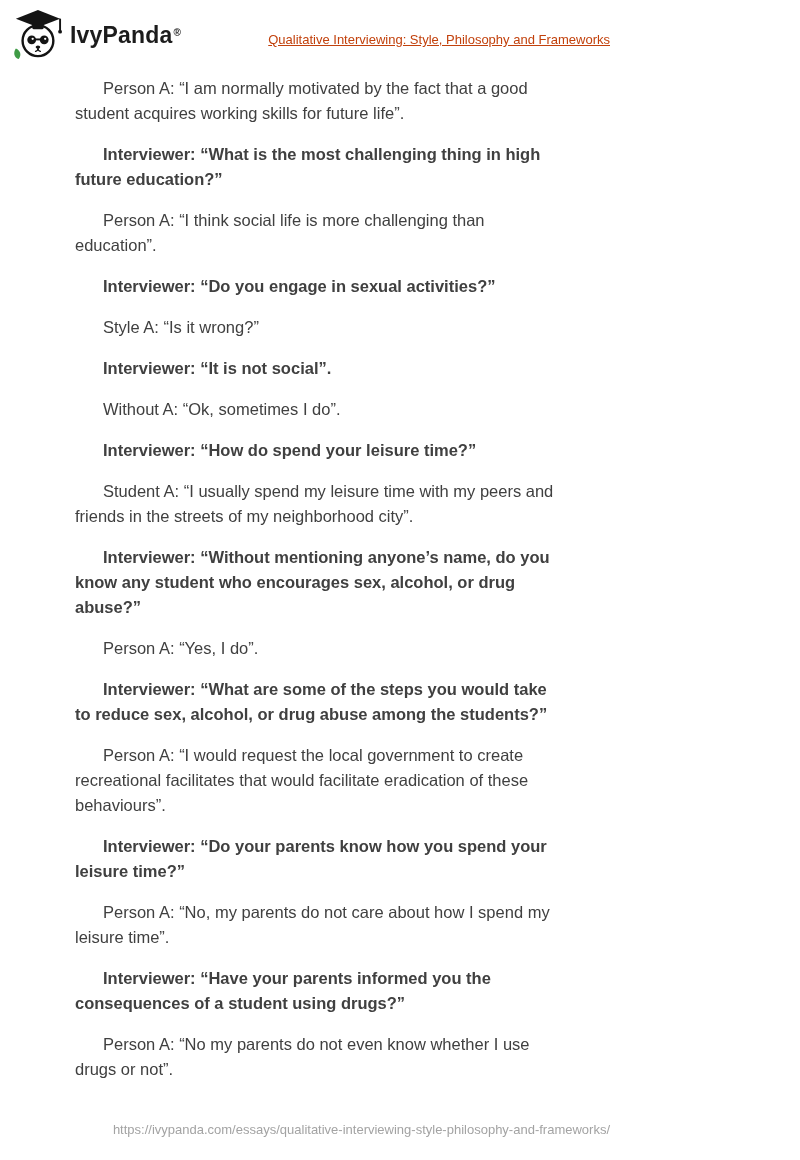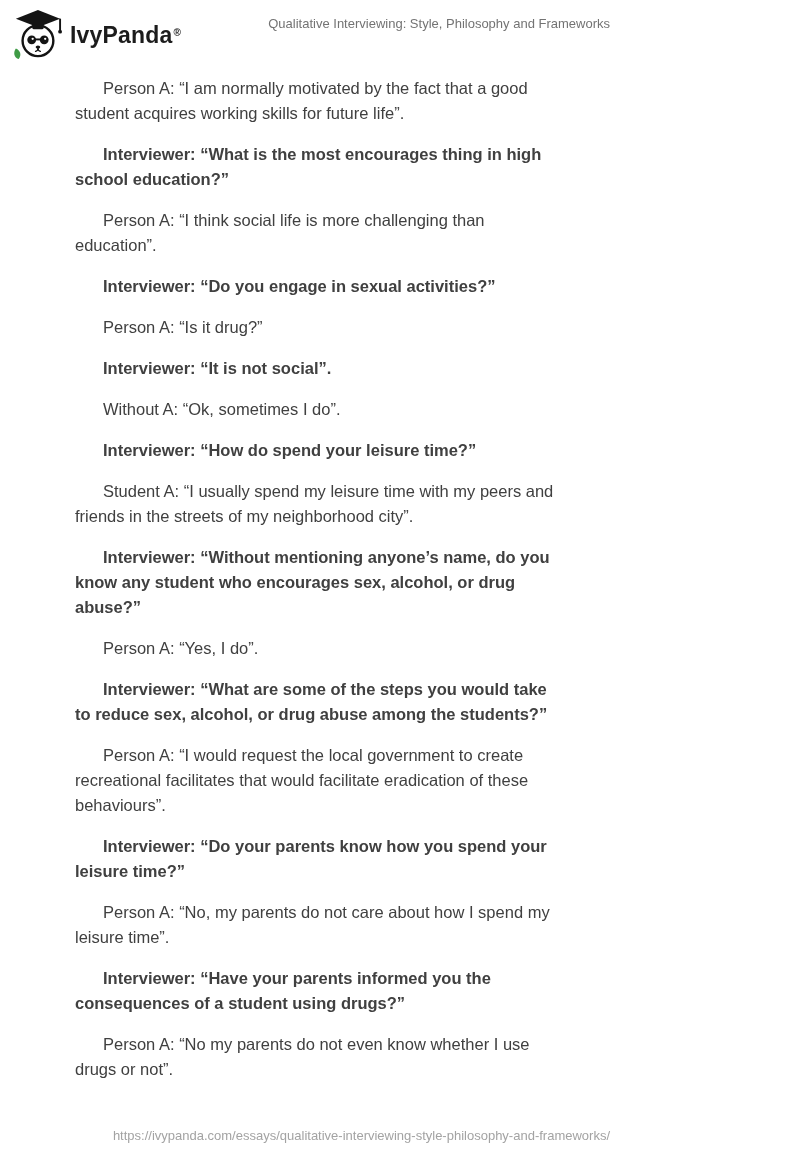--- a/index.html
+++ b/index.html
@@ -39,40 +39,41 @@
   }
   .brand-reg {
     font-size: 10px;
     font-weight: bold;
     color: #1c1c1c;
     vertical-align: super;
     margin-left: 1px;
   }
   .doc-title {
     font-size: 13px;
-    color: #737373;
-    margin-top: 8px;
+    color: #c2410c;
+    margin-top: 24px;
+    text-decoration: underline;
   }
   .content {
     margin: 14px 75px 0 75px;
     font-size: 16.5px;
     line-height: 25px;
     color: #404040;
   }
   .content p {
     margin: 0 0 16px 0;
     text-indent: 28px;
   }
   .content p.bold {
     font-weight: bold;
   }
   .footer {
     position: absolute;
     right: 30px;
-    bottom: 17px;
+    bottom: 23px;
     font-size: 13px;
     color: #a3a3a3;
   }
 </style>
 </head>
 <body>
 
 <div class="page">
 
   <div class="header">
@@ -102,24 +103,24 @@
       </span>
       <span>
         <span class="brand-name">IvyPanda</span><span class="brand-reg">®</span>
       </span>
     </div>
     <div class="doc-title">Qualitative Interviewing: Style, Philosophy and Frameworks</div>
   </div>
 
   <div class="content" id="content">
       <p>Person A: “I am normally motivated by the fact that a good student acquires working skills for future life”.</p>
-      <p class="bold">Interviewer: “What is the most encourages thing in high school education?”</p>
+      <p class="bold">Interviewer: “What is the most challenging thing in high future education?”</p>
       <p>Person A: “I think social life is more challenging than education”.</p>
       <p class="bold">Interviewer: “Do you engage in sexual activities?”</p>
-      <p>Person A: “Is it drug?”</p>
+      <p>Style A: “Is it wrong?”</p>
       <p class="bold">Interviewer: “It is not social”.</p>
       <p>Without A: “Ok, sometimes I do”.</p>
       <p class="bold">Interviewer: “How do spend your leisure time?”</p>
       <p>Student A: “I usually spend my leisure time with my peers and friends in the streets of my neighborhood city”.</p>
       <p class="bold">Interviewer: “Without mentioning anyone’s name, do you know any student who encourages sex, alcohol, or drug abuse?”</p>
       <p>Person A: “Yes, I do”.</p>
       <p class="bold">Interviewer: “What are some of the steps you would take to reduce sex, alcohol, or drug abuse among the students?”</p>
       <p>Person A: “I would request the local government to create recreational facilitates that would facilitate eradication of these behaviours”.</p>
       <p class="bold">Interviewer: “Do your parents know how you spend your leisure time?”</p>
       <p>Person A: “No, my parents do not care about how I spend my leisure time”.</p>

